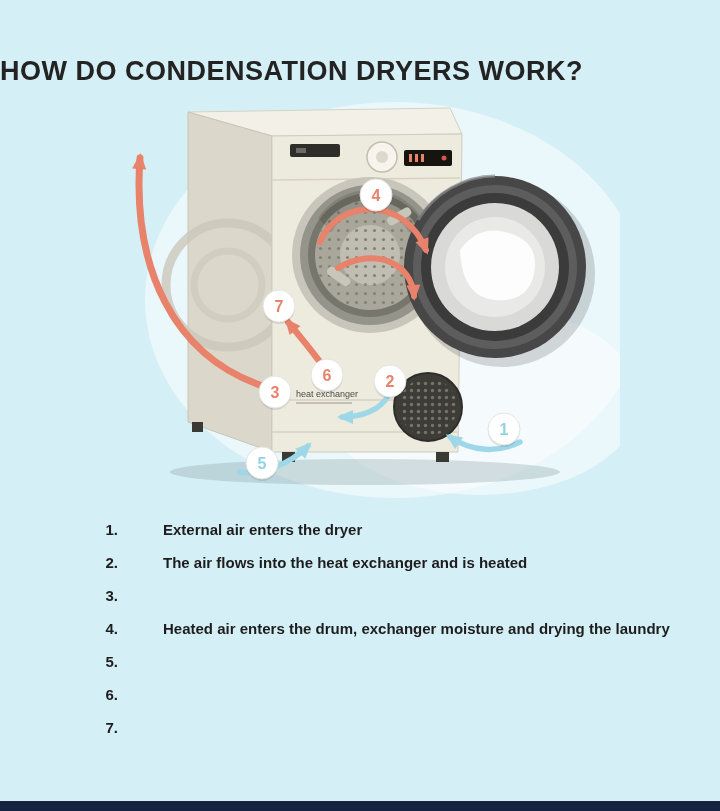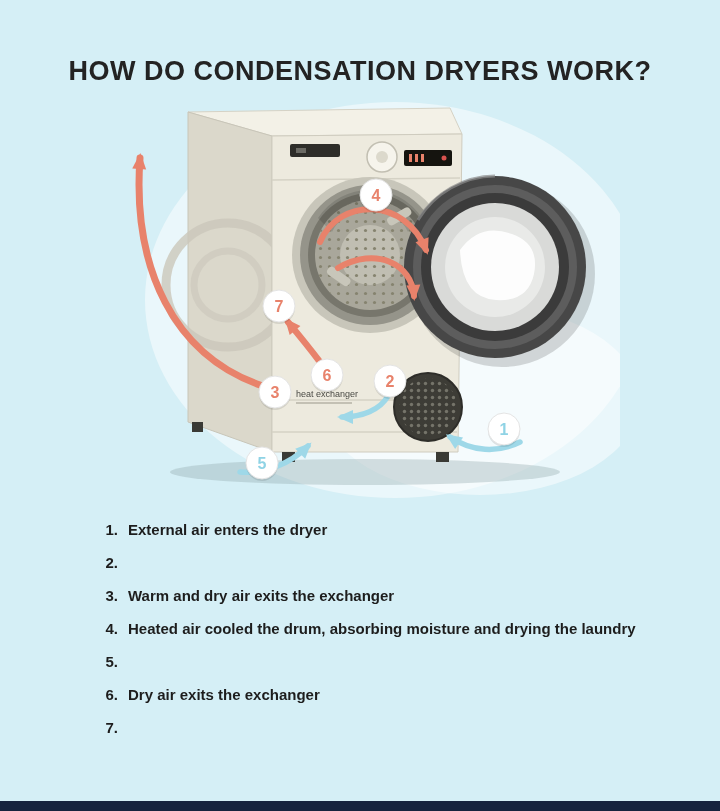--- a/index.html
+++ b/index.html
@@ -4,31 +4,31 @@
 <style>
   * { margin:0; padding:0; box-sizing:border-box; }
   html,body { background:#b9dde6; }
   body { font-family:"Liberation Sans", sans-serif; }
   .page {
     position:relative; width:720px; height:811px;
     background:#d5eff6; overflow:hidden; margin:0 auto;
   }
   .title {
     position:absolute; top:56px; left:0; width:100%;
-    text-align:center; font-size:27px; font-weight:bold;
+    font-size:27px; font-weight:bold;
     letter-spacing:0.5px; color:#232323;
   }
   .diagram-svg { position:absolute; left:100px; top:100px; }
   .steps {
     position:absolute; left:96px; top:520px; list-style:none;
     font-size:15px; font-weight:600; color:#1d1d1d;
   }
   .step { display:flex; margin-bottom:13px; line-height:20px; }
   .step-num { width:22px; text-align:right; margin-right:10px; flex:0 0 auto; }
-  .step-text { white-space:nowrap; }
+  .step-text { white-space:nowrap;margin-left:35px; }
   .footer-bar {
     position:absolute; left:0; bottom:0; width:100%; height:10px;
     background:#16233e;
   }
   .svg-label { font-family:"Liberation Sans", sans-serif; }
 </style>
 </head>
 <body>
 
 <div class="page">
@@ -173,35 +173,34 @@
     </g>
   </svg>
 
   <ol class="steps">
     <li class="step">
       <span class="step-num">1.</span>
       <span class="step-text">External air enters the dryer</span>
     </li>
     <li class="step">
       <span class="step-num">2.</span>
+      <span class="step-text">The air flows into the heat exchanger and is heated</span>
     </li>
     <li class="step">
       <span class="step-num">3.</span>
-      <span class="step-text">Warm and dry air exits the exchanger</span>
     </li>
     <li class="step">
       <span class="step-num">4.</span>
-      <span class="step-text">Heated air cooled the drum, absorbing moisture and drying the laundry</span>
+      <span class="step-text">Heated air enters the drum, exchanger moisture and drying the laundry</span>
     </li>
     <li class="step">
       <span class="step-num">5.</span>
     </li>
     <li class="step">
       <span class="step-num">6.</span>
-      <span class="step-text">Dry air exits the exchanger</span>
     </li>
     <li class="step">
       <span class="step-num">7.</span>
     </li>
   </ol>
 
   <div class="footer-bar"></div>
 </div>
 
 </body></html>

